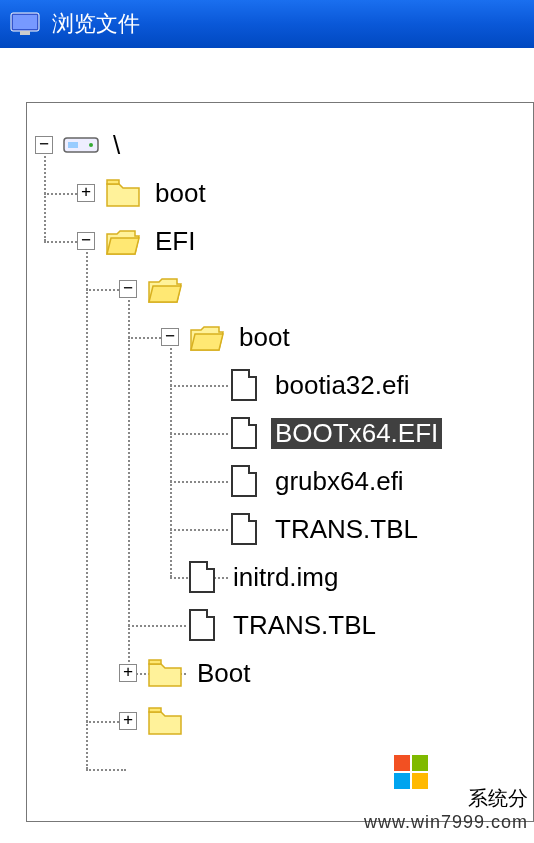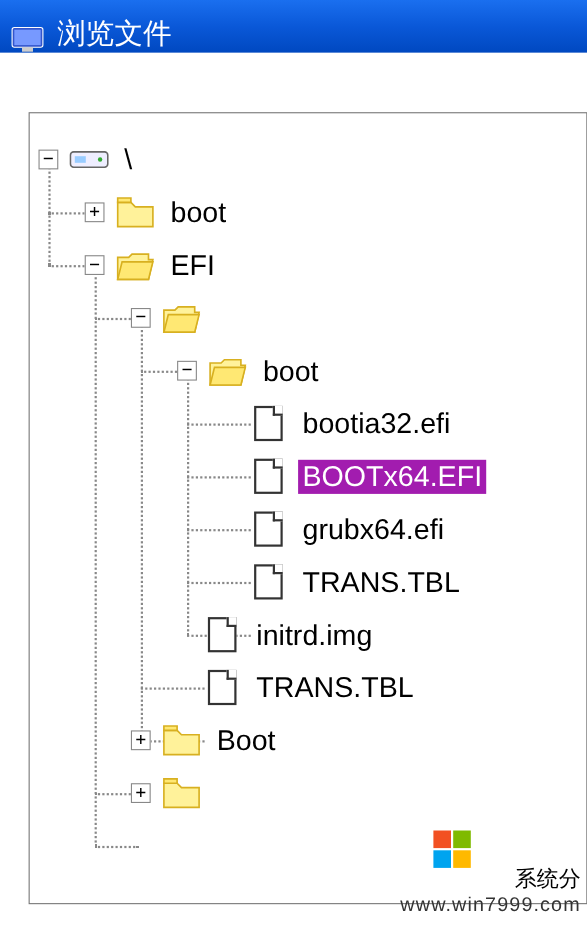--- a/index.html
+++ b/index.html
@@ -1,32 +1,32 @@
 <!DOCTYPE html>
 <html><head>
 <meta charset="utf-8">
 <style>
 html,body{margin:0;padding:0;width:534px;height:843px;overflow:hidden;font-family:"Microsoft YaHei",SimSun,Arial,sans-serif;background:#fff}
-.titlebar{background:linear-gradient(to bottom,#1a6fef 0%,#0a58d8 50%,#0048c0 100%);height:48px;display:flex;align-items:flex-end;padding:0 10px;color:#fff;font-size:26px}
+.titlebar{background:linear-gradient(to bottom,#1a6fef 0%,#0a58d8 50%,#0048c0 100%);height:48px;display:flex;align-items:center;padding:0 10px;color:#fff;font-size:22px}
 .app-icon{width:30px;height:24px;margin-right:12px;display:inline-block}
 .app-icon svg{width:100%;height:100%}
 .client{position:relative;background:#fff;padding:18px 0 0 12px;height:795px;box-sizing:border-box}
 .panel{border:1px solid #777;margin:36px 0 0 14px;padding:18px 8px 80px 8px;height:720px;box-sizing:border-box;position:relative}
 .tree{position:relative}
 .row{display:flex;align-items:center;height:48px;position:relative}
 .exp{width:18px;height:18px;border:1px solid #888;background:#fff;display:flex;align-items:center;justify-content:center;font-family:monospace;font-size:16px;line-height:1;color:#000;box-sizing:border-box;cursor:pointer;flex-shrink:0;z-index:2}
 .exp span{position:relative;top:-1px}
 .drive-icon{width:36px;height:22px;margin:0 10px}
 .drive-icon svg{width:100%;height:100%}
 .folder-icon{width:36px;height:30px;margin:0 10px}
 .folder-icon svg{width:100%;height:100%}
 .file-icon{width:26px;height:32px;margin:0 14px 0 10px;border:2px solid #333;background:#fff;position:relative;flex-shrink:0;box-sizing:border-box}
 .file-icon::before{content:"";position:absolute;top:-2px;right:-2px;width:9px;height:9px;background:#fff;border-left:2px solid #333;border-bottom:2px solid #333;box-sizing:border-box}
 .label{font-size:26px;color:#000;white-space:nowrap;padding:0 4px}
-.label.sel{background:#a21caf;color:#fff}
+.label.sel{background:#404040;color:#fff}
 .dotv{position:absolute;border-left:2px dotted #888;z-index:0}
 .doth{position:absolute;border-top:2px dotted #888;z-index:0}
 
 .i0 .exp,.i0 .spacer-exp{margin-left:0}
 .i1{padding-left:42px}
 .i2{padding-left:84px}
 .i3{padding-left:126px}
 .i4f{padding-left:186px}
 .i3f{padding-left:144px}
 .watermark{position:absolute;right:6px;bottom:10px;text-align:right;z-index:5}

